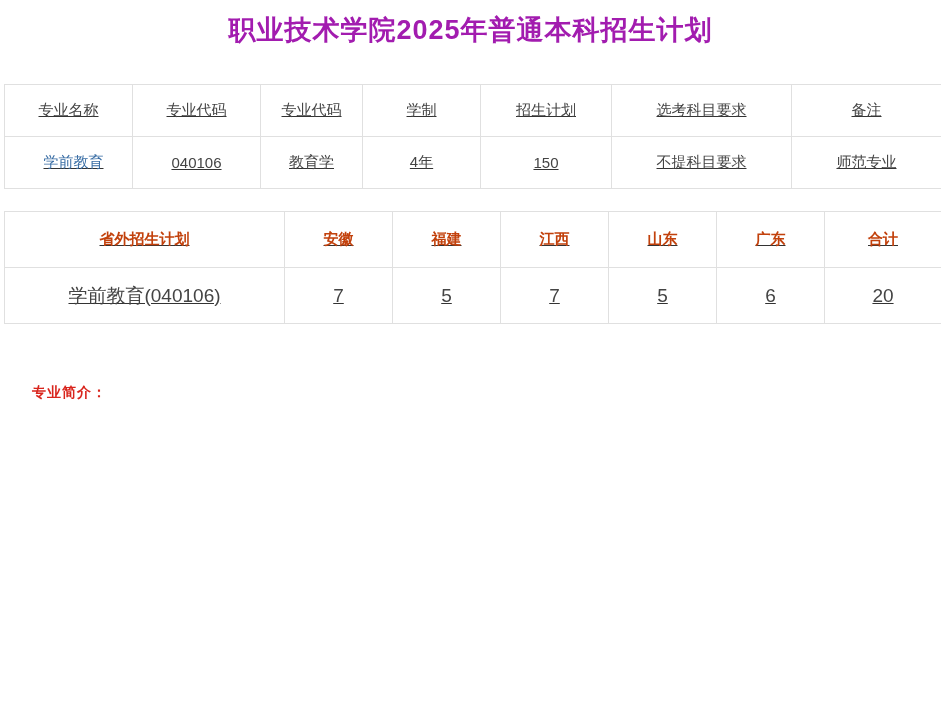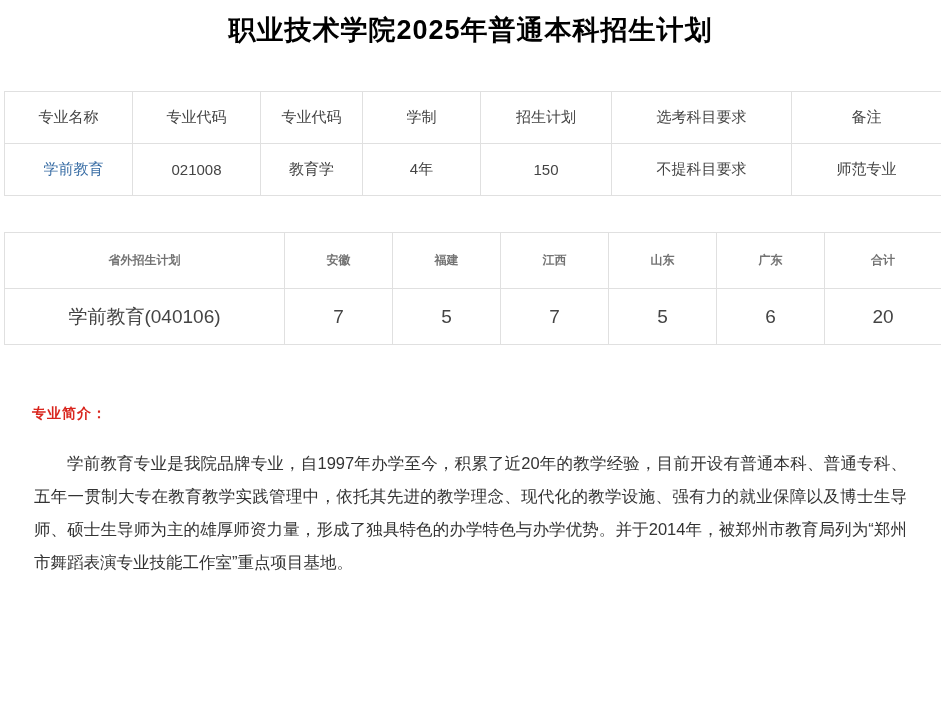--- a/index.html
+++ b/index.html
@@ -17,21 +17,21 @@
   .page {
     width: 941px;
     height: 706px;
     position: relative;
     box-sizing: border-box;
   }
   .title {
     text-align: center;
     font-size: 27px;
     font-weight: bold;
-    color: #000000;
+    color: #a21caf;
     letter-spacing: 1px;
     padding: 14px 0 16px 0;
     line-height: 1.2;
   }
   .meta-bar {
     background: #f5f5f5;
     border-top: 1px solid #ebebeb;
     border-bottom: 1px solid #ebebeb;
     height: 44px;
     display: flex;
@@ -47,22 +47,23 @@
   }
   .meta-item .label { color: #666666; }
   .meta-item .value { color: #666666; }
 
   .tables-wrap {
     padding: 18px 2px 0 2px;
   }
   table {
     border-collapse: collapse;
     width: 937px;
-    margin: 11px 2px;
+    margin: 4px 2px;
     table-layout: fixed;
+    text-decoration: underline;
   }
   td, th {
     border: 1px solid #e0e0e0;
     text-align: center;
     font-weight: normal;
     font-size: 15px;
     color: #444444;
     height: 52px;
     padding: 4px 2px;
     box-sizing: border-box;
@@ -77,22 +78,22 @@
   .plan-table .row-data td:first-child {
     color: #3a6ea5;
     padding-left: 12px;
   }
   .spacer {
     height: 14px;
   }
   
   .prov-table th {
     font-weight: bold;
-    font-size: 12px;
-    color: #737373;
+    font-size: 15px;
+    color: #c2410c;
     height: 56px;
   }
   .prov-table td {
     height: 56px;
     font-size: 19px;
   }
   .section-title {
     margin: 60px 0 16px 32px;
     font-size: 14px;
     font-weight: bold;
@@ -133,21 +134,21 @@
           <td>专业名称</td>
           <td>专业代码</td>
           <td>专业代码</td>
           <td>学制</td>
           <td>招生计划</td>
           <td>选考科目要求</td>
           <td>备注</td>
         </tr>
         <tr class="row-data">
           <td>学前教育</td>
-          <td>021008</td>
+          <td>040106</td>
           <td>教育学</td>
           <td>4年</td>
           <td>150</td>
           <td>不提科目要求</td>
           <td>师范专业</td>
         </tr>
       </tbody>
     </table>
 
     <div class="spacer"></div>
@@ -181,15 +182,14 @@
           <td>6</td>
           <td>20</td>
         </tr>
       </tbody>
     </table>
 
   </div>
 
   <div class="section-title">专业简介：</div>
 
-  <p class="body-text">学前教育专业是我院品牌专业，自1997年办学至今，积累了近20年的教学经验，目前开设有普通本科、普通专科、五年一贯制大专在教育教学实践管理中，依托其先进的教学理念、现代化的教学设施、强有力的就业保障以及博士生导师、硕士生导师为主的雄厚师资力量，形成了独具特色的办学特色与办学优势。并于2014年，被郑州市教育局列为“郑州市舞蹈表演专业技能工作室”重点项目基地。</p>
 
 </div>
 
 </body></html>

